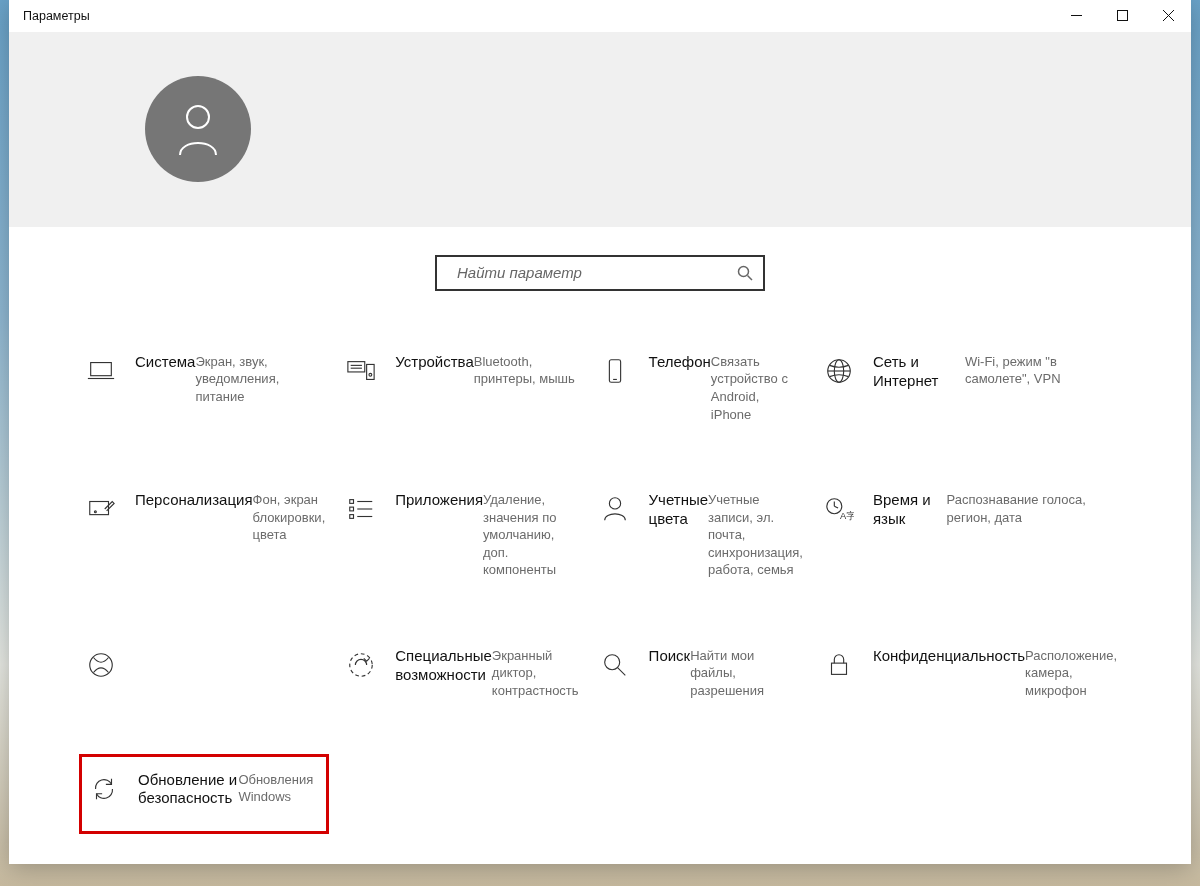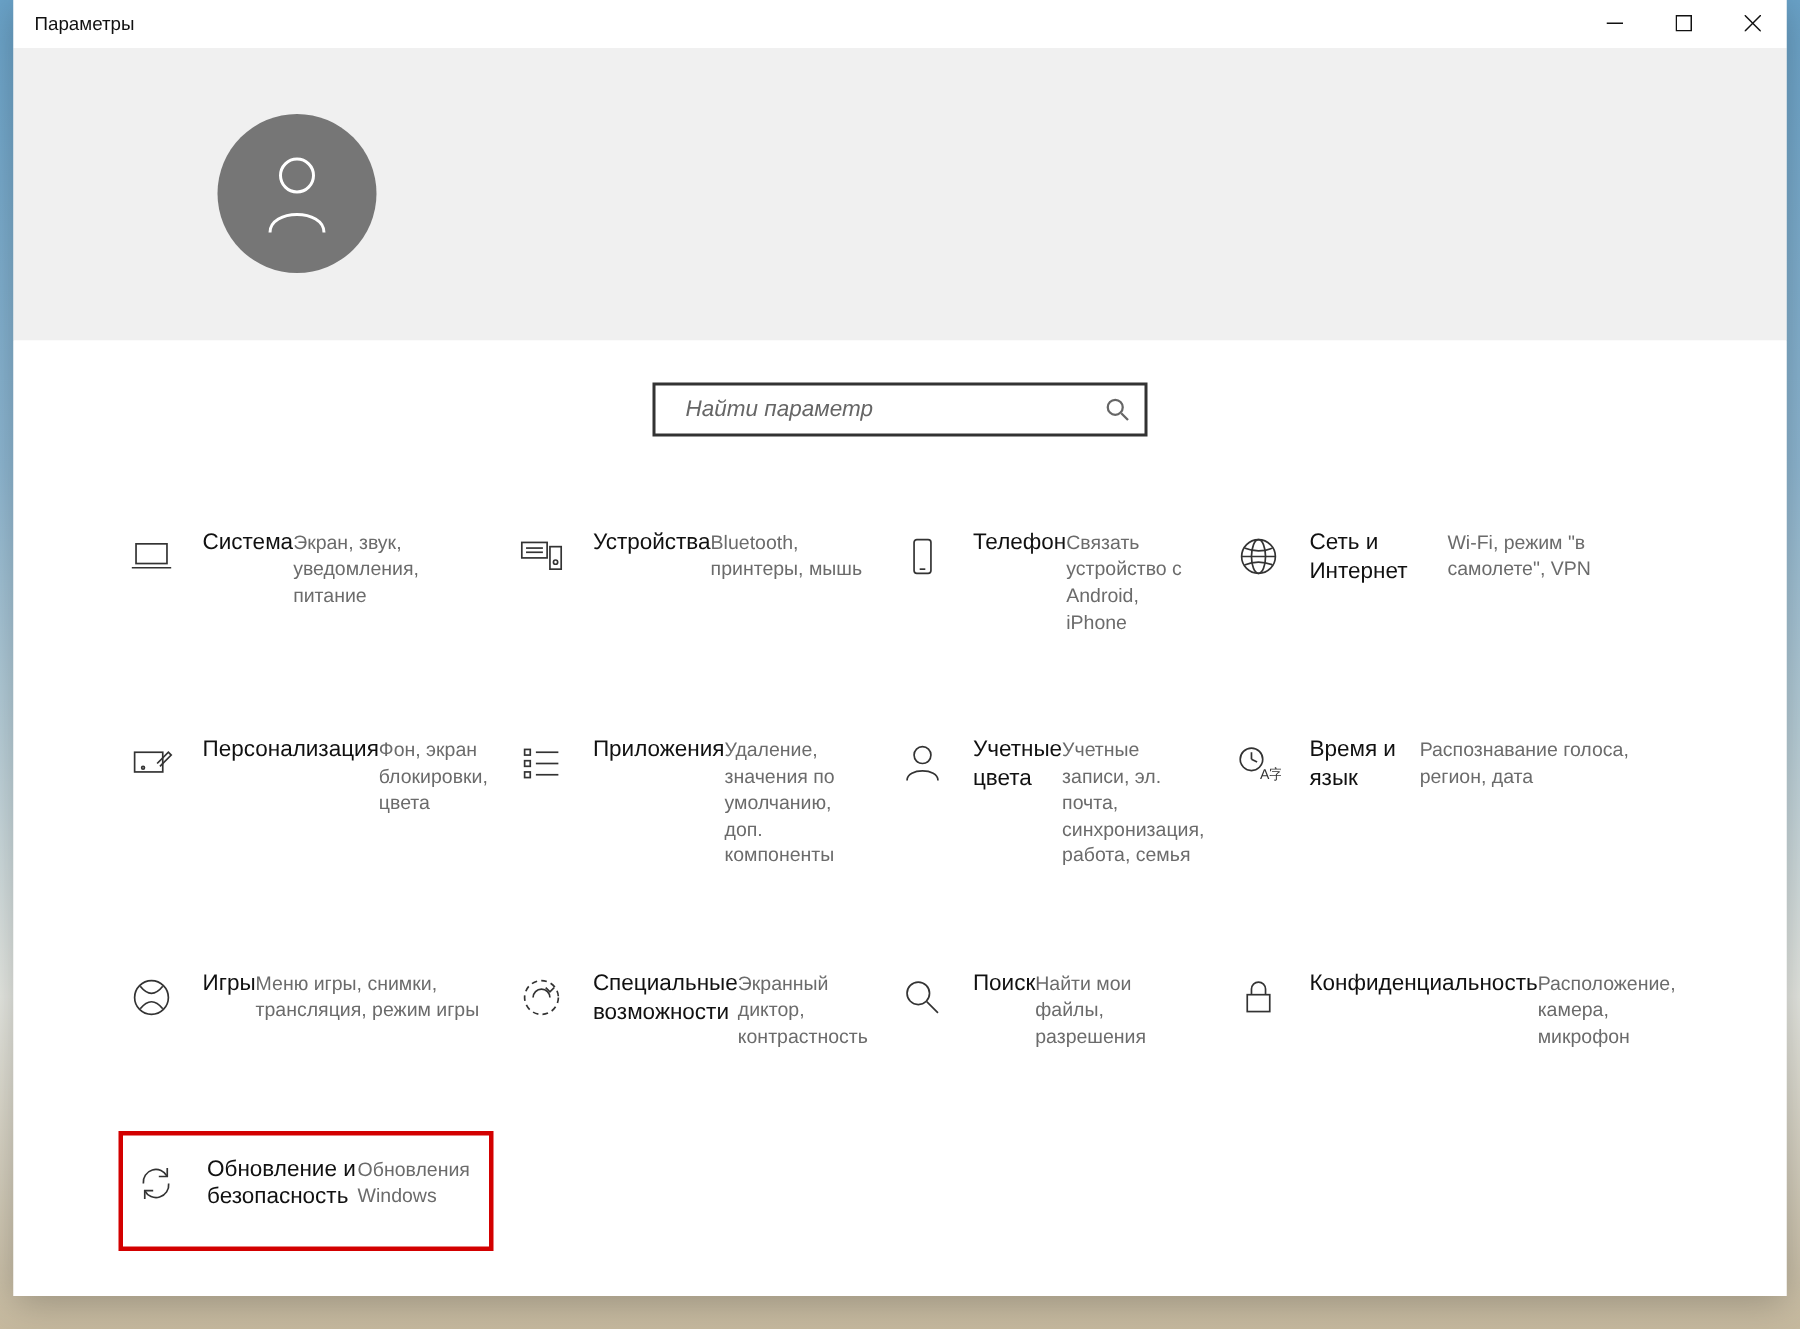--- a/index.html
+++ b/index.html
@@ -210,24 +210,20 @@
       </div>
 
       <div class="tile">
         <div class="tile-icon">
           <svg viewBox="0 0 32 32">
               <circle cx="16" cy="16" r="12"></circle>
               <path d="M8 8 Q16 18 24 8"></path>
               <path d="M8 24 Q16 14 24 24"></path>
             </svg>
         </div>
-        <div class="tile-text">
-          <span class="tile-title">Игры</span>
-          <span class="tile-desc">Меню игры, снимки, трансляция, режим игры</span>
-        </div>
       </div>
 
       <div class="tile">
         <div class="tile-icon">
           <svg viewBox="0 0 32 32">
               <circle cx="16" cy="16" r="12" stroke-dasharray="4 3"></circle>
               <path d="M10 16 A6 6 0 1 1 22 16"></path>
               <polyline points="19,9 22,12 25,9"></polyline>
             </svg>
         </div>

